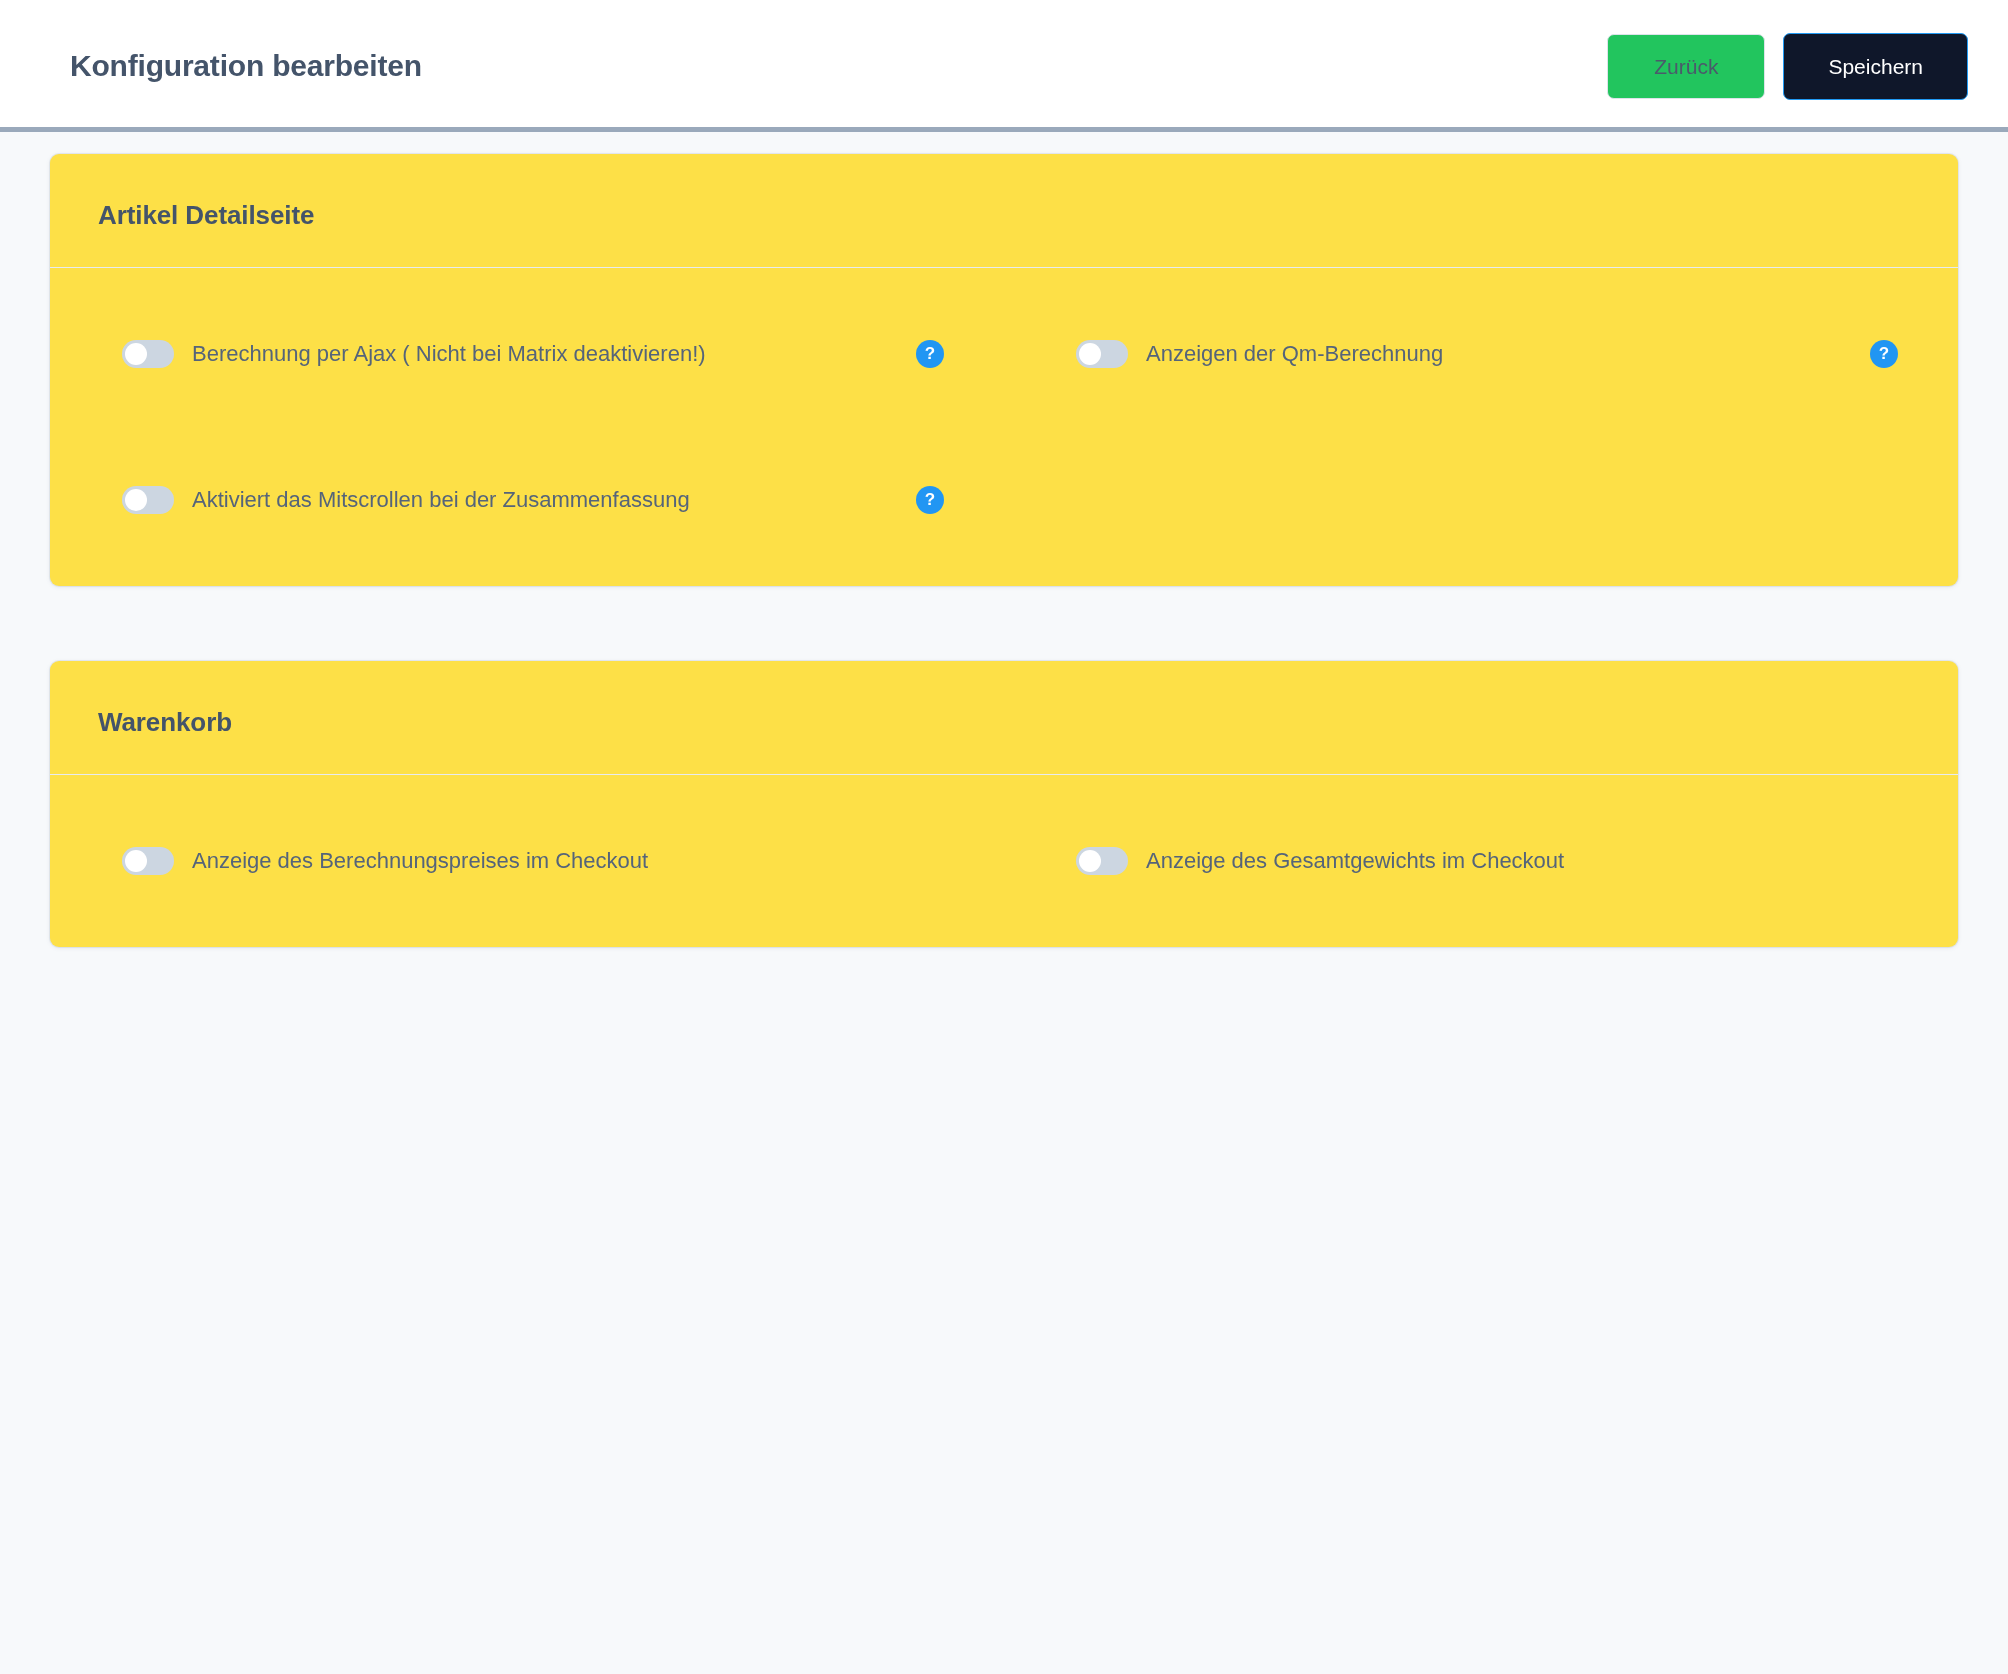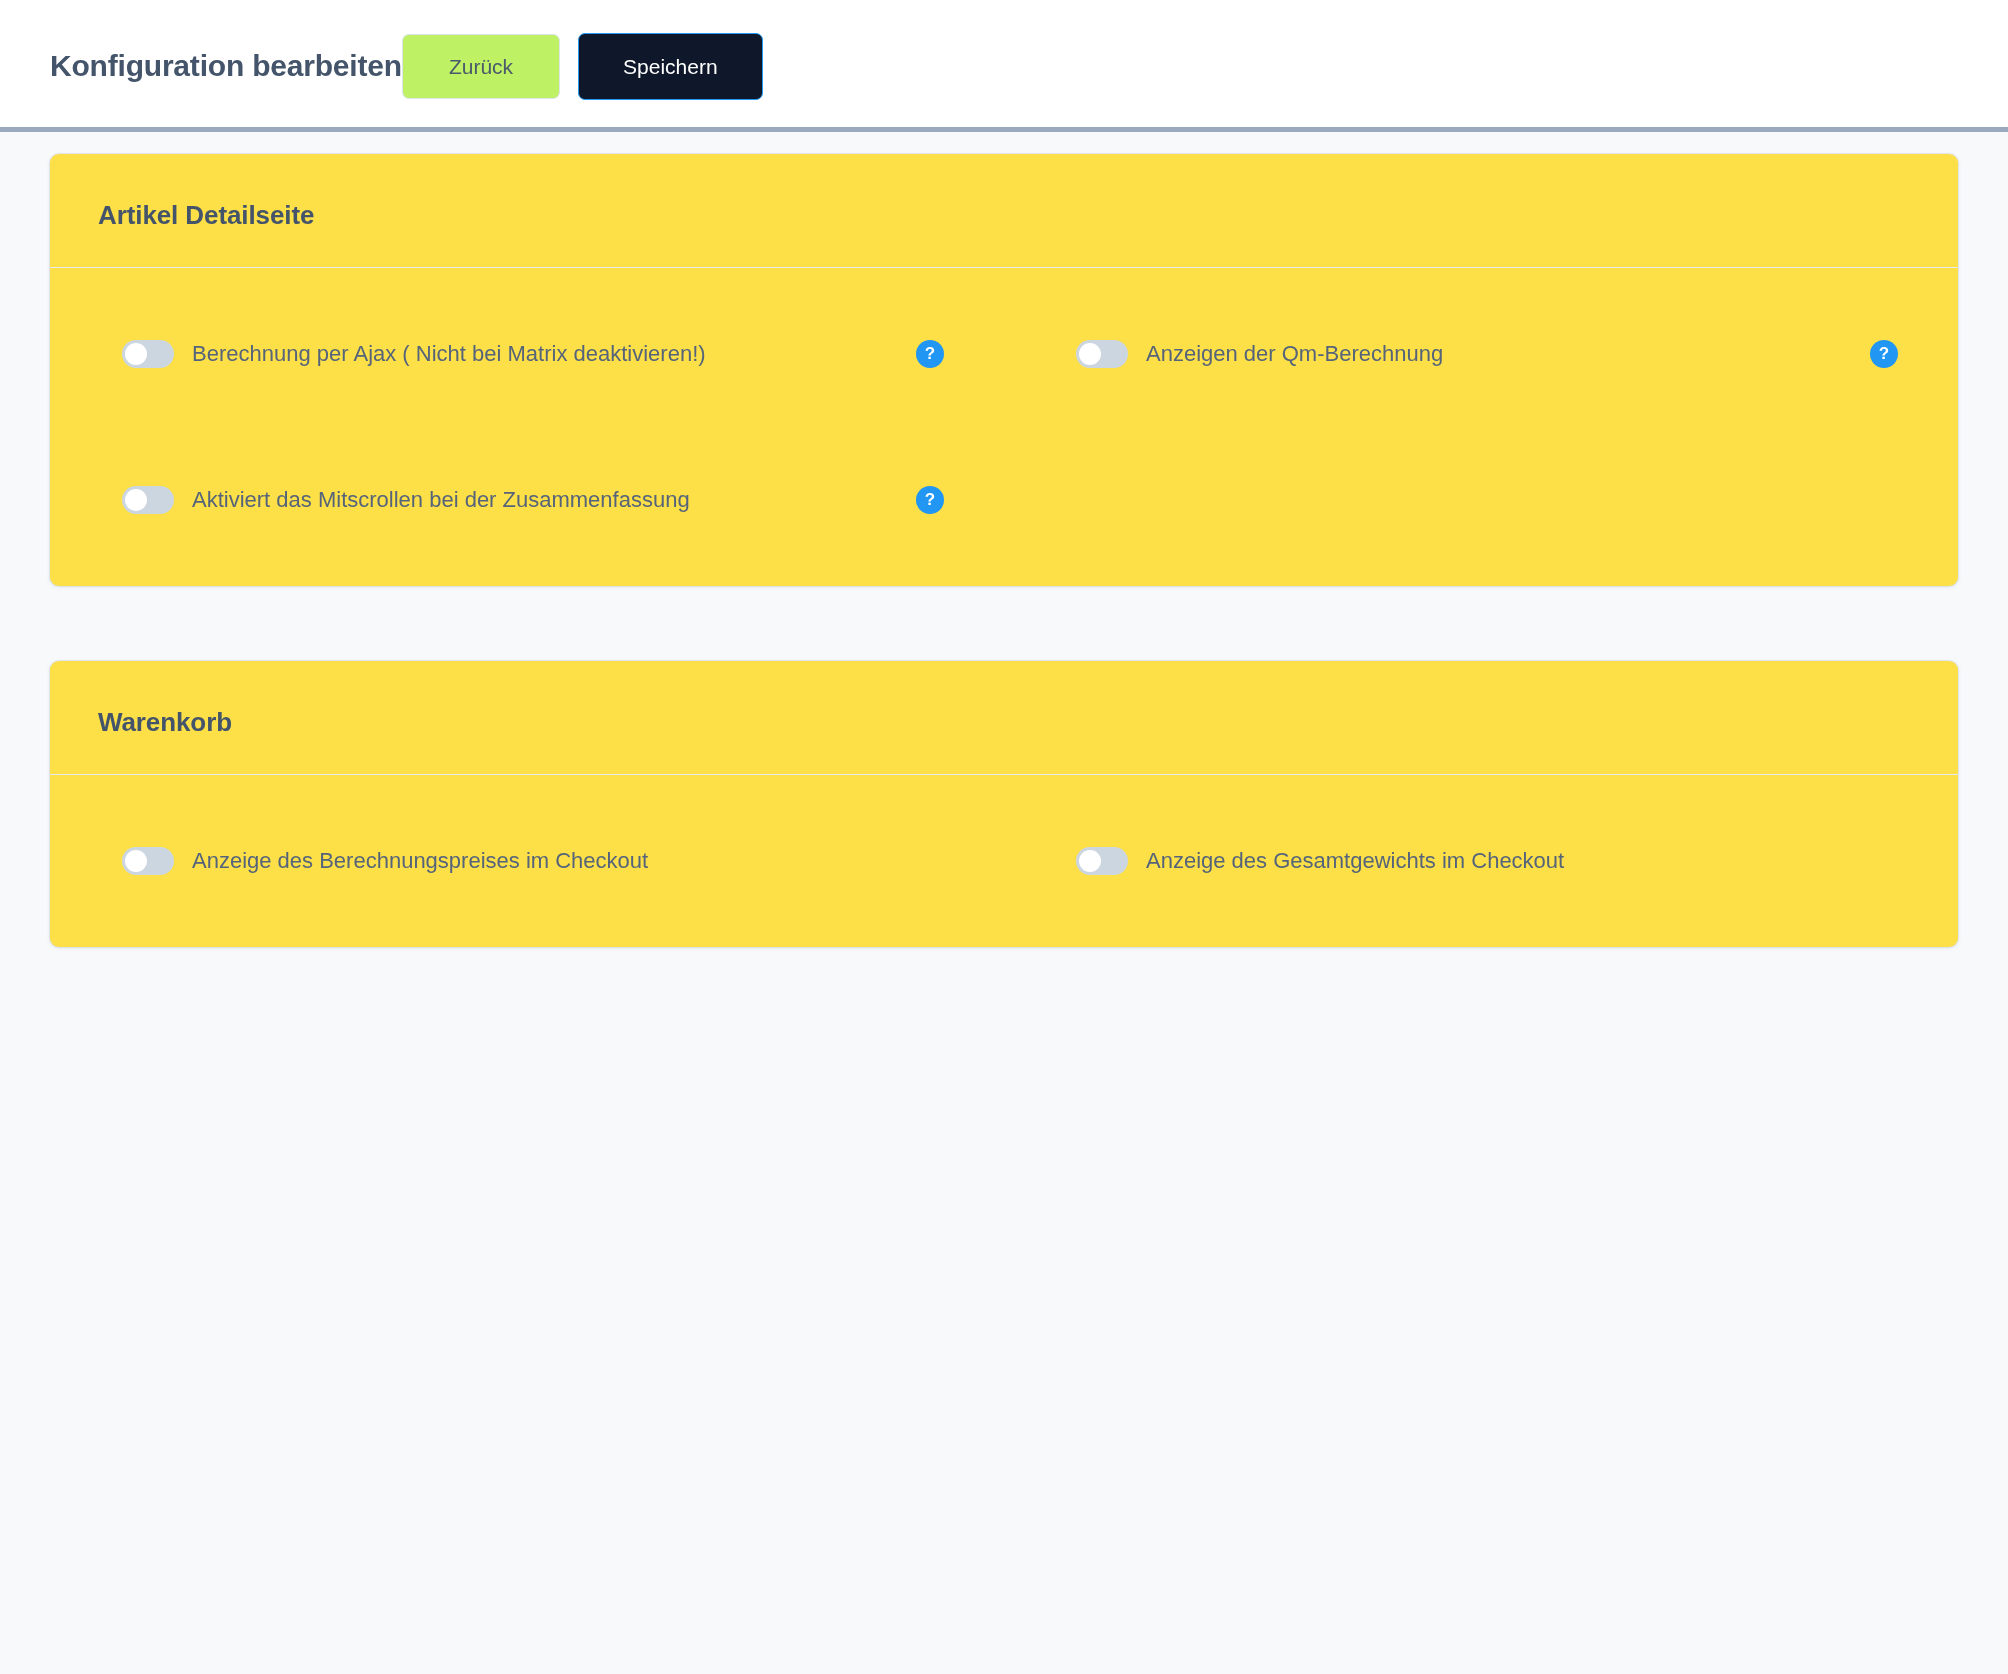--- a/index.html
+++ b/index.html
@@ -15,21 +15,22 @@
     color: #4a5a6a;
     overflow: hidden;
   }
 
   
   .topbar {
     height: 132px;
     background: #ffffff;
     display: flex;
     align-items: center;
-    padding: 0 40px 0 50px;
+    justify-content: space-between;
+    padding: 0 40px 0 70px;
     position: relative;
   }
   .topbar::after {
     content: "";
     position: absolute;
     left: 0; right: 0; bottom: 0;
     height: 5px;
     background: #9aa9bb;
   }
   .page-title {
@@ -45,21 +46,21 @@
   }
   .btn {
     font-family: "Liberation Sans", sans-serif;
     font-size: 21px;
     border-radius: 7px;
     cursor: pointer;
     line-height: 1;
     white-space: nowrap;
   }
   .btn-secondary {
-    background: #bef264;
+    background: #22c55e;
     border: 1.5px solid #dde3ea;
     color: #4b5a6b;
     padding: 21px 46px;
   }
   .btn-primary {
     background: #0f172a;
     border: 1.5px solid #219bf4;
     color: #ffffff;
     padding: 22px 44px;
   }

